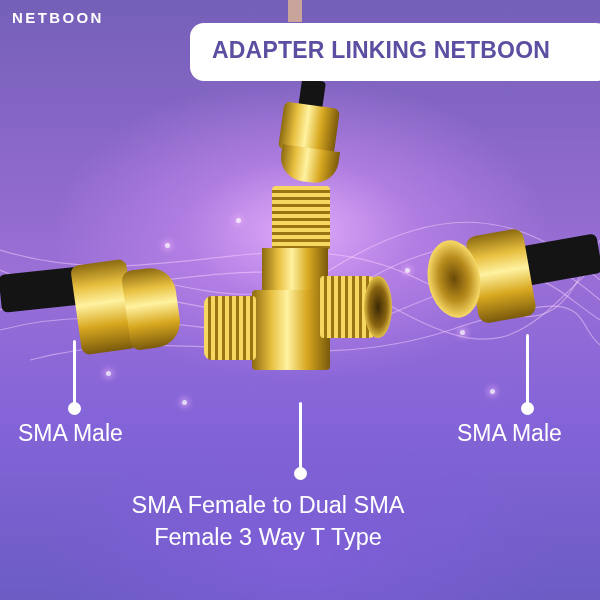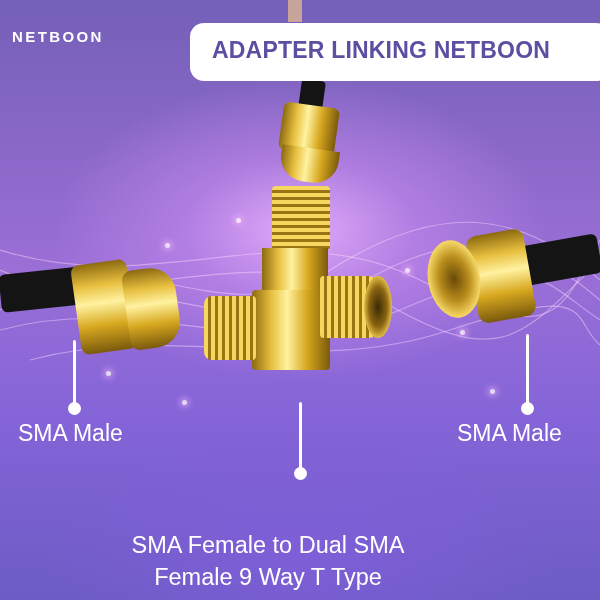--- a/index.html
+++ b/index.html
@@ -7,42 +7,42 @@
   .canvas {
     position:relative; width:600px; height:600px; overflow:hidden;
     background:
       radial-gradient(ellipse 330px 200px at 300px 230px, rgba(236,180,255,0.85) 0%, rgba(200,140,240,0.55) 35%, rgba(140,90,220,0) 75%),
       radial-gradient(ellipse 320px 160px at 300px 560px, rgba(135,95,225,0.6) 0%, rgba(110,85,200,0) 80%),
       linear-gradient(180deg, #7460b8 0%, #8a68c8 25%, #9a6fd6 45%, #8464d8 70%, #6c5cc4 100%);
   }
   .waves { position:absolute; left:0; top:170px; width:600px; height:220px; }
   .sparkle { position:absolute; width:5px; height:5px; border-radius:50%; background:#fff; box-shadow:0 0 6px 2px rgba(255,190,255,0.8); opacity:0.75; }
 
-  .brand { position:absolute; left:12px; top:9px; color:#fff; font-weight:bold; font-size:15px; letter-spacing:2.4px;margin-top:19px; }
+  .brand { position:absolute; left:12px; top:9px; color:#fff; font-weight:bold; font-size:15px; letter-spacing:2.4px; }
 
   .title-card {
     position:absolute; left:190px; top:23px; width:420px; height:58px;
     background:#fff; border-radius:14px;
   }
   .title-text {
     position:absolute; left:22px; top:14px; color:#5a4fa1;
     font-weight:bold; font-size:23px; letter-spacing:0.2px; white-space:nowrap;
   }
 
   .cable { position:absolute; background:#141414; }
   .gold { background:linear-gradient(90deg,#8c6a10 0%,#e8c040 25%,#fff2a0 45%,#d8a820 70%,#7a5a0c 100%); }
   .gold-v { background:linear-gradient(180deg,#8c6a10 0%,#e8c040 25%,#fff2a0 45%,#d8a820 70%,#7a5a0c 100%); }
   .thread { background:repeating-linear-gradient(90deg,#f6d860 0 4px,#9a7412 4px 7px); }
   .thread-v { background:repeating-linear-gradient(180deg,#f6d860 0 4px,#9a7412 4px 7px); }
   .abs { position:absolute; }
 
   .pointer-line { position:absolute; width:3px; background:#fff; border-radius:2px; }
   .pointer-dot { position:absolute; width:13px; height:13px; background:#fff; border-radius:50%; }
   .label { position:absolute; color:#fff; font-size:23px; white-space:nowrap; }
-  .center-label { position:absolute; left:0; width:536px; text-align:center; color:#fff; font-size:23.5px; line-height:36px;margin-top:40px; }
+  .center-label { position:absolute; left:0; width:536px; text-align:center; color:#fff; font-size:23.5px; line-height:36px; }
 </style>
 </head>
 <body>
 
 <div class="canvas">
 
   <svg class="waves" viewBox="0 0 600 220" preserveAspectRatio="none">
     <g fill="none" stroke="rgba(255,220,255,0.45)" stroke-width="1.2">
       <path d="M0 120 C120 60, 220 170, 330 100 S520 40, 600 110"></path>
       <path d="M0 140 C140 80, 240 190, 350 120 S530 70, 600 130"></path>
@@ -92,14 +92,14 @@
   <div class="pointer-dot" style="left:68px;top:402px;"></div>
   <div class="label" style="left:18px;top:420px;">SMA Male</div>
 
   <div class="pointer-line" style="left:526px;top:334px;height:72px;"></div>
   <div class="pointer-dot" style="left:521px;top:402px;"></div>
   <div class="label" style="left:457px;top:420px;">SMA Male</div>
 
   <div class="pointer-line" style="left:299px;top:402px;height:70px;"></div>
   <div class="pointer-dot" style="left:294px;top:467px;"></div>
   <div class="center-label" style="top:487px;">SMA Female to Dual SMA</div>
-  <div class="center-label" style="top:519px;">Female 9 Way T Type</div>
+  <div class="center-label" style="top:519px;">Female 3 Way T Type</div>
 </div>
 
 </body></html>

